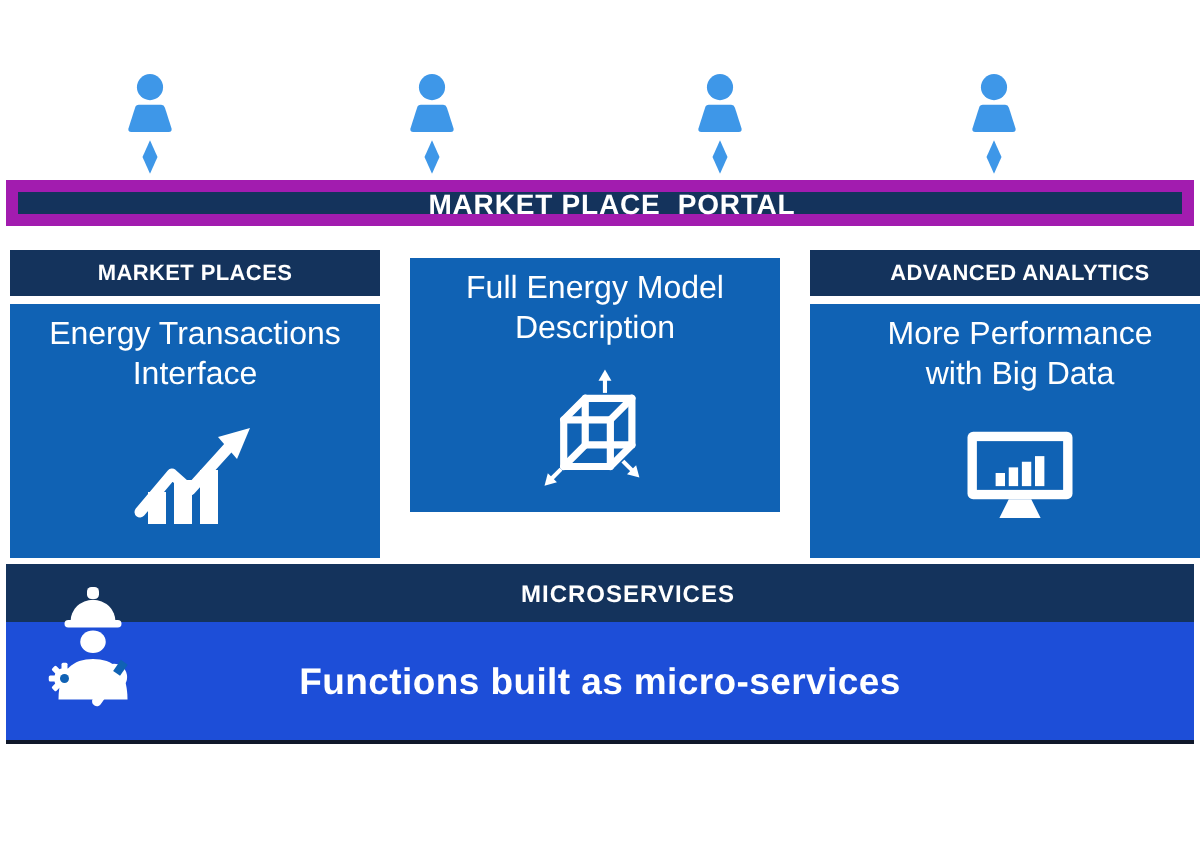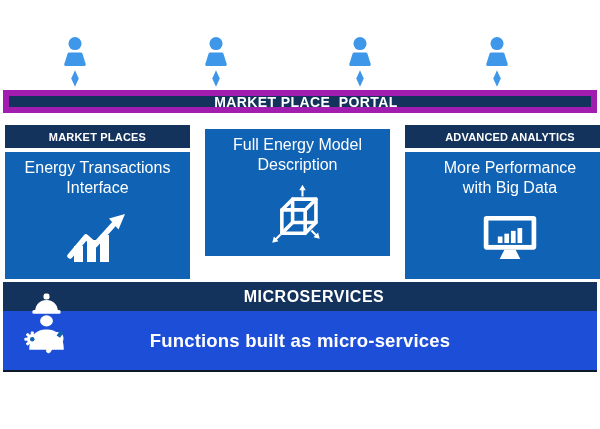--- a/index.html
+++ b/index.html
@@ -9,21 +9,21 @@
   
   .user-group { position:absolute; top:37px; width:30px; display:flex; flex-direction:column; align-items:center; }
   .user-svg { width:28px; height:29px; display:block; }
   .diamond-svg { width:10px; height:17px; margin-top:4px; display:block; }
 
   
   .navy-bar { position:absolute; left:3px; width:594px; background:#14335C; color:#fff;
               display:flex; align-items:center; justify-content:center; font-weight:bold; }
   #portal-bar { top:90px; height:23px; font-size:14px; letter-spacing:.4px; white-space:pre;
                 border:6px solid #a21caf;padding-left:12px; }
-  #ms-header  { top:282px; height:29px; font-size:16px; letter-spacing:.5px;padding-left:28px; }
+  #ms-header  { top:282px; height:29px; font-size:12px; letter-spacing:.5px;padding-left:28px; }
 
   
   .column { position:absolute; top:125px; width:185px; }
   .col-header { height:23px; background:#14335C; color:#fff; font-weight:bold; font-size:11px;
                 display:flex; align-items:center; justify-content:center; letter-spacing:.2px; }
   .col-body { margin-top:4px; height:127px; background:#1062B4; display:flex; flex-direction:column; align-items:center; }
   .col-title { margin-top:6px; color:#fff; font-weight:normal; font-size:16px; line-height:1.28;
                text-align:center; white-space:pre-line; }
   .col-icon { flex:1; display:flex; align-items:center; justify-content:center; padding-bottom:4px; }
 

